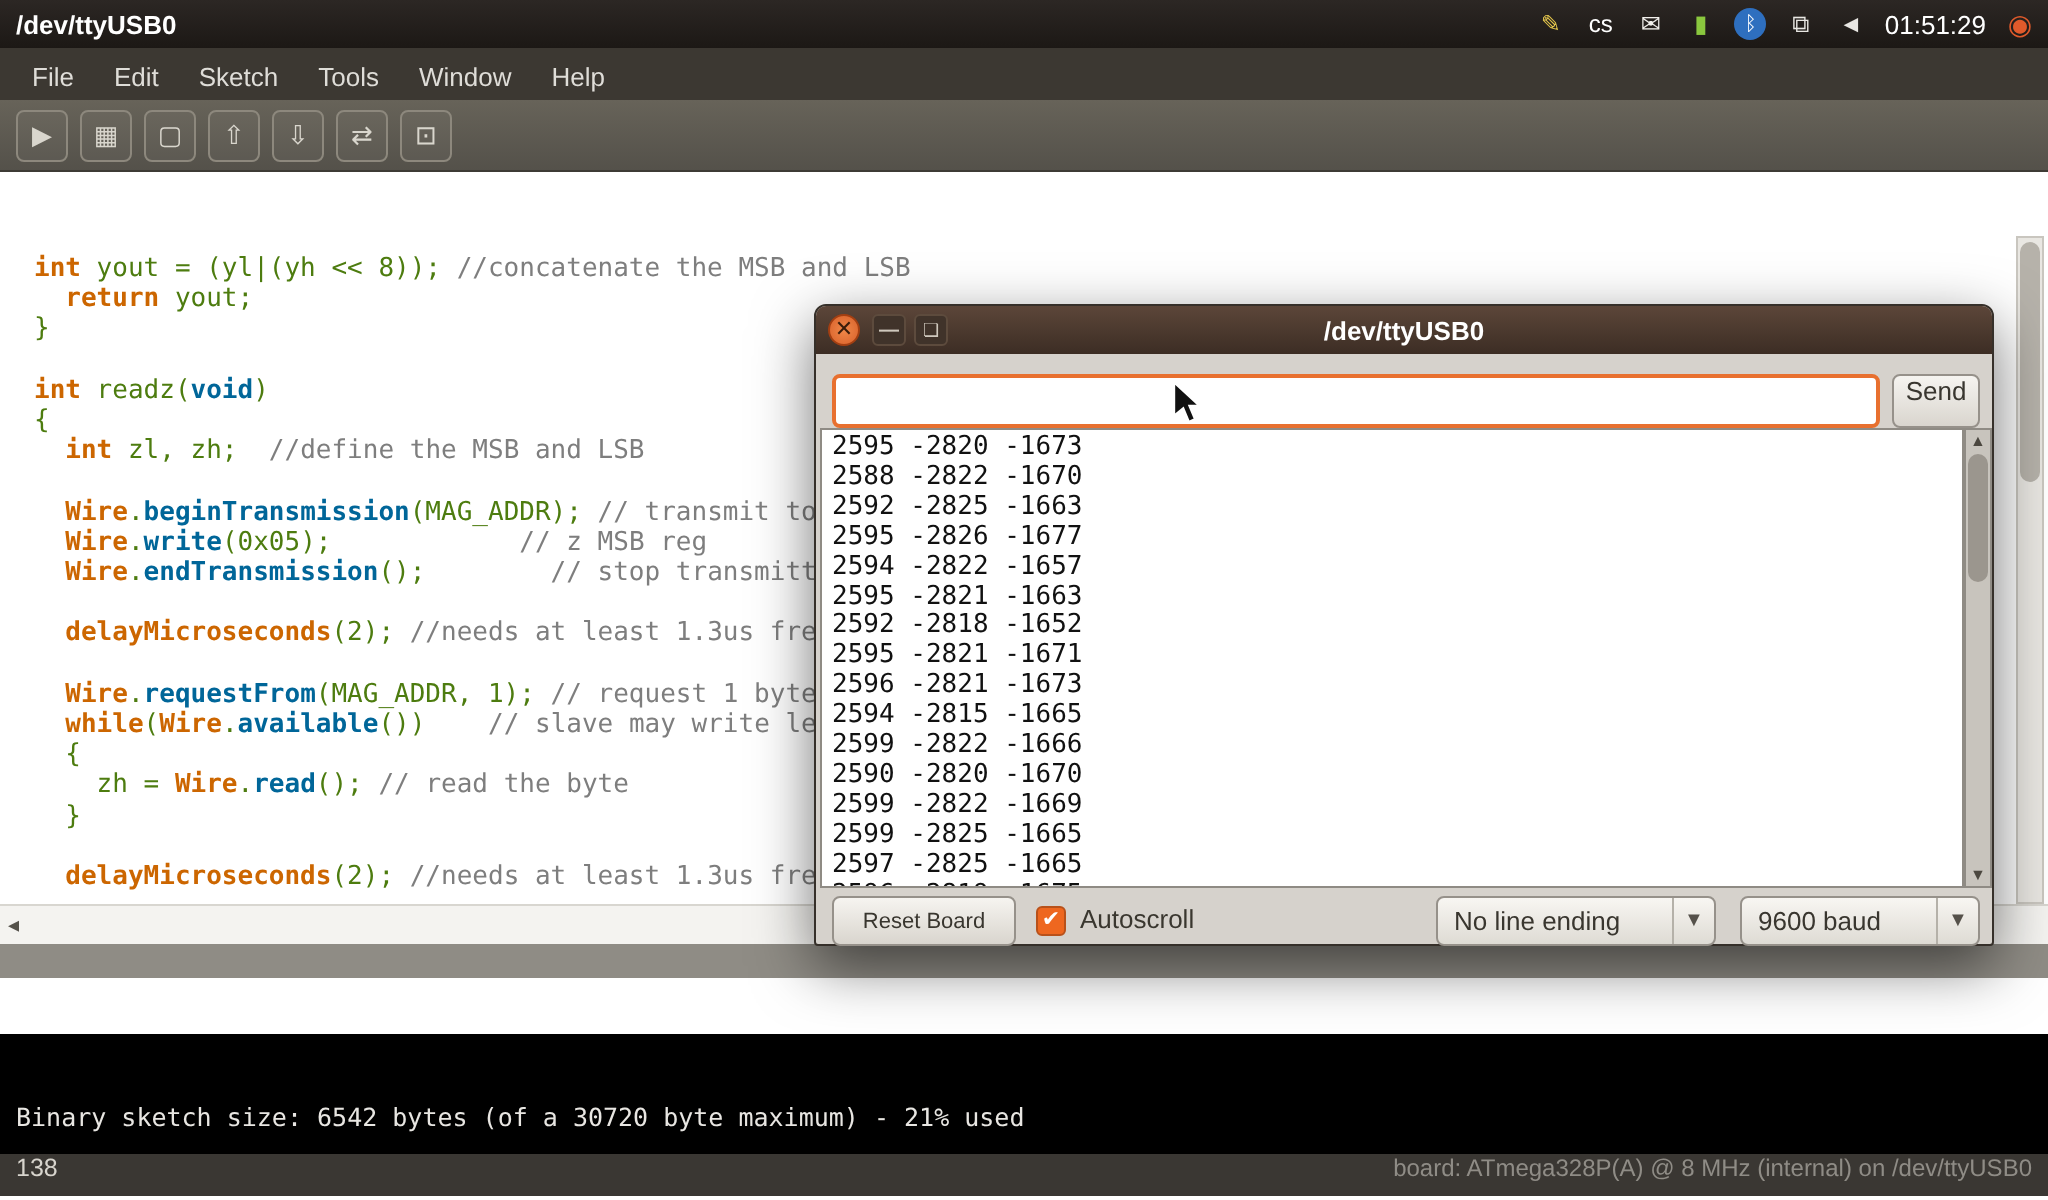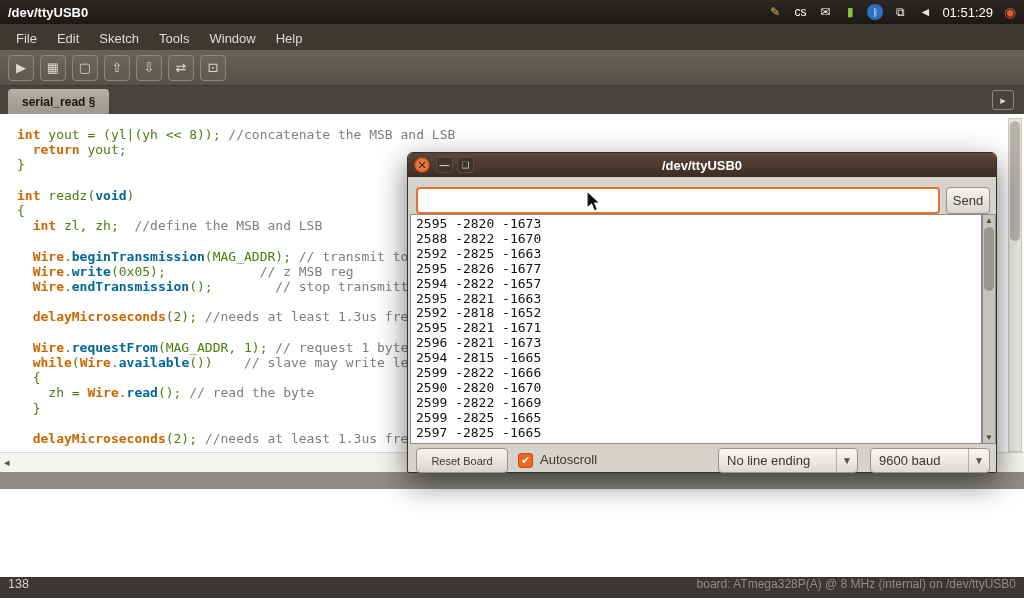--- a/index.html
+++ b/index.html
@@ -70,21 +70,21 @@
   .sm-btn { position:absolute; top:4px; display:flex; align-items:center; justify-content:center; }
   .sm-close { left:6px; width:16px; height:16px; border-radius:50%;
     background:radial-gradient(#f08849,#d8602a); border:1px solid #a33f12; color:#3a1c0a; font-size:11px; font-weight:bold; line-height:1; }
   .sm-min { left:28px; width:17px; height:16px; border-radius:3px; background:#40332a; border:1px solid #5d4b3d; color:#cfc8bd; font-size:10px; }
   .sm-max { left:49px; width:17px; height:16px; border-radius:3px; background:#40332a; border:1px solid #5d4b3d; color:#cfc8bd; font-size:9px; }
   .sm-input { position:absolute; left:8px; top:34px; width:524px; height:27px; background:#fff;
     border:2px solid #e8702f; border-radius:4px; font-size:13px; padding:0 6px; outline:none;
     font-family:"Liberation Sans","DejaVu Sans",sans-serif; }
   .sm-send { position:absolute; left:538px; top:34px; width:44px; height:27px;
     background:linear-gradient(#f6f4f0,#d9d5ce); border:1px solid #96918a; border-radius:4px;
-    color:#39362f; font-size:13px; display:flex; align-items:center; justify-content:center; }
+    color:#39362f; font-size:13px; display:flex; align-items:flex-start; justify-content:center; }
   .sm-output { position:absolute; left:2px; top:61px; width:572px; height:230px; background:#fff;
     border:1px solid #8f8b84; overflow:hidden; }
   .sm-lines { position:absolute; left:5px; top:2px; font-family:"DejaVu Sans Mono","Liberation Mono",monospace;
     font-size:13px; line-height:14.9px; color:#111; white-space:pre; }
   .sm-scroll { position:absolute; left:574px; top:61px; width:14px; height:230px; background:#c8c4bd; border:1px solid #8f8b84; }
   .sm-thumb { position:absolute; left:1px; top:12px; width:10px; height:64px; background:#9b968e; border-radius:5px; }
   .sm-arrow { position:absolute; left:2px; color:#4b473f; font-size:8px; }
   .sm-bottom { position:absolute; left:0; top:295px; width:100%; height:26px; }
   .sm-reset { position:absolute; left:8px; top:0; width:92px; height:25px;
     background:linear-gradient(#f6f4f0,#d9d5ce); border:1px solid #96918a; border-radius:4px;
@@ -148,42 +148,37 @@
         <span>⇩</span>
       </div>
       <div class="tool-btn">
         <span>⇄</span>
       </div>
       <div class="tool-btn">
         <span>⊡</span>
       </div>
     </div>
 
-  <div class="tabbar">
-    <div class="tab">
-      <span>serial_read §</span>
-    </div>
-    <div class="tab-menu-btn">
-      <span>▸</span>
-    </div>
-  </div>
 
   <div class="editor">
     <div class="code-area"><div class="code-line"><span class="c-kw">int</span><span class="c-pl"> yout = (yl|(yh &lt;&lt; 8)); </span><span class="c-cm">//concatenate the MSB and LSB</span></div><div class="code-line"><span class="c-pl">  </span><span class="c-kw">return</span><span class="c-pl"> yout;</span></div><div class="code-line"><span class="c-pl">}</span></div><div class="code-line">&nbsp;</div><div class="code-line"><span class="c-kw">int</span><span class="c-pl"> readz(</span><span class="c-fn">void</span><span class="c-pl">)</span></div><div class="code-line"><span class="c-pl">{</span></div><div class="code-line"><span class="c-pl">  </span><span class="c-kw">int</span><span class="c-pl"> zl, zh;  </span><span class="c-cm">//define the MSB and LSB</span></div><div class="code-line">&nbsp;</div><div class="code-line"><span class="c-pl">  </span><span class="c-cls">Wire</span><span class="c-pl">.</span><span class="c-fn">beginTransmission</span><span class="c-pl">(MAG_ADDR); </span><span class="c-cm">// transmit to device</span></div><div class="code-line"><span class="c-pl">  </span><span class="c-cls">Wire</span><span class="c-pl">.</span><span class="c-fn">write</span><span class="c-pl">(0x05);            </span><span class="c-cm">// z MSB reg</span></div><div class="code-line"><span class="c-pl">  </span><span class="c-cls">Wire</span><span class="c-pl">.</span><span class="c-fn">endTransmission</span><span class="c-pl">();        </span><span class="c-cm">// stop transmitting</span></div><div class="code-line">&nbsp;</div><div class="code-line"><span class="c-pl">  </span><span class="c-kw2">delayMicroseconds</span><span class="c-pl">(2); </span><span class="c-cm">//needs at least 1.3us free time</span></div><div class="code-line">&nbsp;</div><div class="code-line"><span class="c-pl">  </span><span class="c-cls">Wire</span><span class="c-pl">.</span><span class="c-fn">requestFrom</span><span class="c-pl">(MAG_ADDR, 1); </span><span class="c-cm">// request 1 byte</span></div><div class="code-line"><span class="c-pl">  </span><span class="c-kw">while</span><span class="c-pl">(</span><span class="c-cls">Wire</span><span class="c-pl">.</span><span class="c-fn">available</span><span class="c-pl">())    </span><span class="c-cm">// slave may write less than</span></div><div class="code-line"><span class="c-pl">  {</span></div><div class="code-line"><span class="c-pl">    zh = </span><span class="c-cls">Wire</span><span class="c-pl">.</span><span class="c-fn">read</span><span class="c-pl">(); </span><span class="c-cm">// read the byte</span></div><div class="code-line"><span class="c-pl">  }</span></div><div class="code-line">&nbsp;</div><div class="code-line"><span class="c-pl">  </span><span class="c-kw2">delayMicroseconds</span><span class="c-pl">(2); </span><span class="c-cm">//needs at least 1.3us free time</span></div></div>
   </div>
   <div class="editor-vscroll">
     <div class="editor-vthumb"></div>
   </div>
 
   <div class="hscroll">
     <span class="hscroll-arrow">◂</span>
   </div>
   <div class="splitter"></div>
 
 
+  <div class="console">
+    <div class="console-text">Binary sketch size: 6542 bytes (of a 30720 byte maximum) - 21% used</div>
+  </div>
 
   <div class="footer">
     <span class="footer-line">138</span>
     <span class="footer-board">board: ATmega328P(A) @ 8 MHz (internal) on /dev/ttyUSB0</span>
   </div>
 
   <div class="sm-window">
     <div class="sm-titlebar">
       <span>/dev/ttyUSB0</span>
       <div class="sm-btn sm-close">

